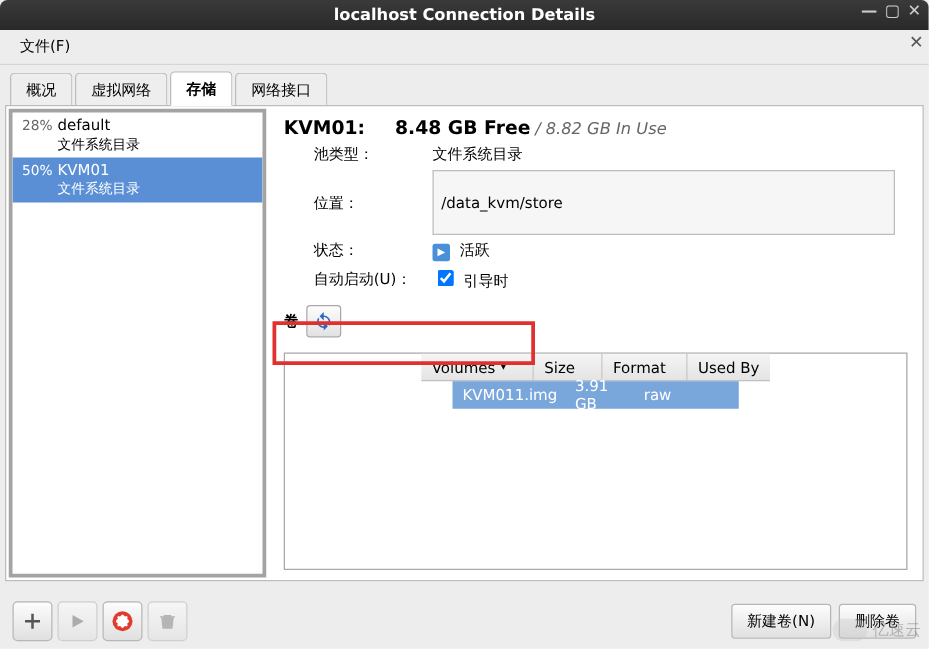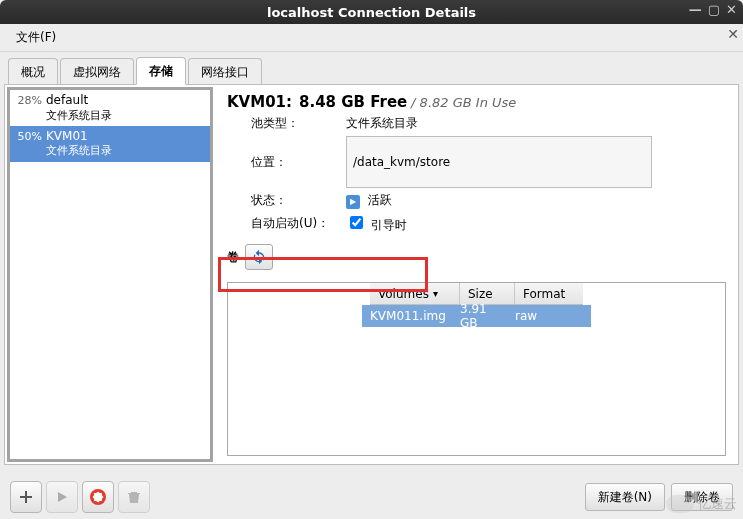--- a/index.html
+++ b/index.html
@@ -103,33 +103,33 @@
   .pool-sub { font-size:11px;}
   .pool-item.selected { background:#5a8fd6; color:#fff;}
   .pool-item.selected .pool-percent { color:#fff;}
   .right-pane {
     flex: 1;
     padding: 8px 12px;
     display: flex;
     flex-direction: column;
   }
   .pool-header {
-    display: flex; gap:7px; align-items: baseline;
+    display: flex; gap:24px; align-items: baseline;
   }
   .pool-header .name { font-weight:bold; font-size:15px;}
   .pool-header .free { font-weight:bold; font-size:15px;}
   .pool-header .inuse { color:#666; font-style: italic; font-size:13px;}
   .kv-row { display:flex; align-items:center; margin-top:4px;}
   .kv-label { width:95px;margin-left:24px;}
   .kv-val { }
   .kv-val.loc {
     border:1px solid #bdbdbd;
     background: #f6f6f6;
     padding: 18px 6px;
-    width: 306px;
+    width: 370px;
   }
   .state-icon {
     width:14px; height:14px; display:inline-flex;align-items:center;justify-content:center;
     background:#4a90d9; border-radius:2px; margin-right:4px;
   }
   .state-icon::before{content:"▶";color:#fff;font-size:8px;}
   .chk { margin-right:4px;}
   .vol-row { display:flex; align-items:center; margin-top:10px; gap:6px;}
   .vol-label { font-weight:bold;}
   .refresh-btn {
@@ -264,20 +264,21 @@
     </div>
 
     <div class="vol-table">
       <div class="vol-head">
         <div class="cell" style="width:90px">
           <span>Volumes</span>
           <span class="chev">▾</span>
         </div>
         <div class="cell" style="width:55px">Size</div>
         <div class="cell" style="width:68px">Format</div>
+        <div class="cell">Used By</div>
       </div>
       <div class="vol-body">
         <div class="vol-rowdata selected">
           <div class="cell" style="width:90px">KVM011.img</div>
           <div class="cell" style="width:55px">3.91 GB</div>
           <div class="cell" style="width:68px">raw</div>
           <div class="cell"></div>
         </div>
       </div>
     </div>

